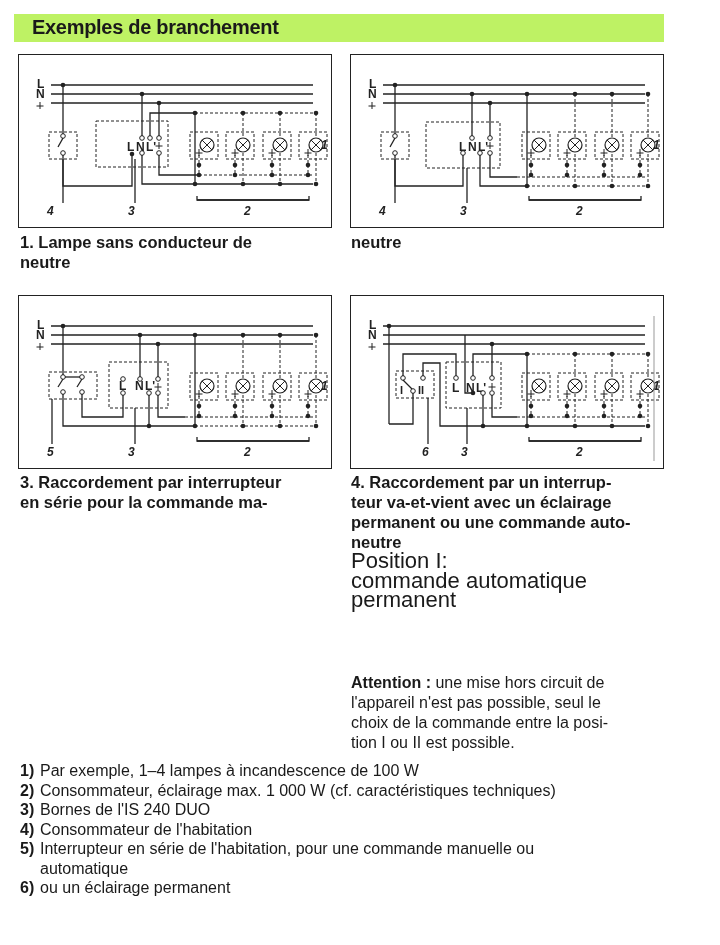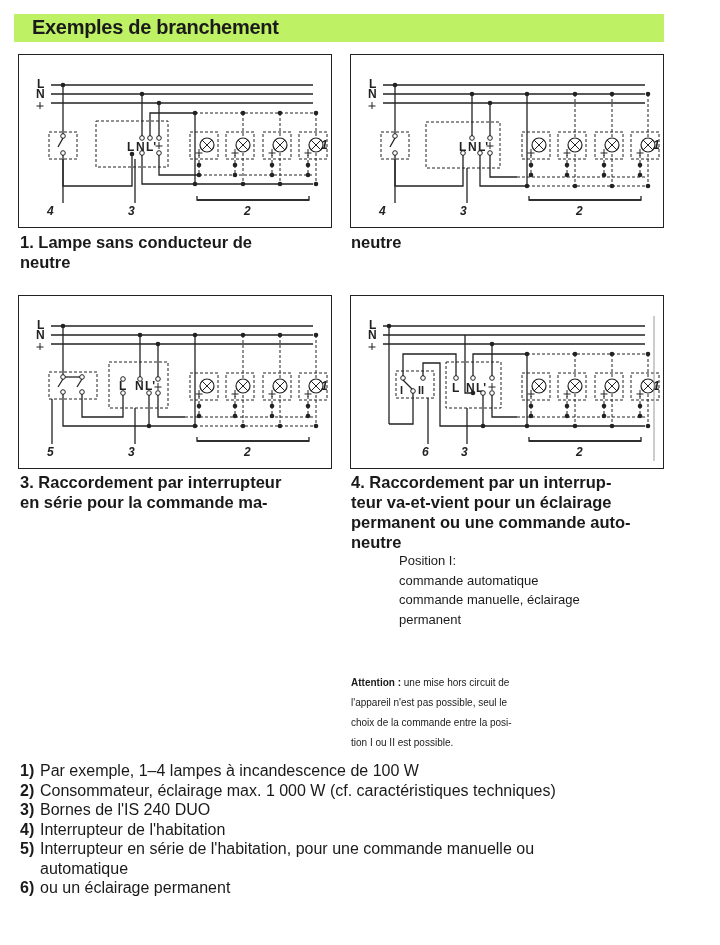--- a/index.html
+++ b/index.html
@@ -14,23 +14,23 @@
   #d1 { left: 18px; top: 54px; }
   #d2 { left: 350px; top: 54px; }
   #d3 { left: 18px; top: 295px; }
   #d4 { left: 350px; top: 295px; }
   .caption { position: absolute; font-size: 16.5px; font-weight: bold; line-height: 20px; width: 320px; }
   #cap1 { left: 20px; top: 232px; }
   #cap2 { left: 351px; top: 232px; }
   #cap3 { left: 20px; top: 472px; }
   #cap4 { left: 351px; top: 472px; }
   .caption-line { display: block; white-space: nowrap; }
-  .pos-block { position: absolute; left: 351px; top: 551px; font-size: 13px; line-height: 19.5px; margin-left: 48px; }
+  .pos-block { position: absolute; left: 351px; top: 551px; font-size: 22px; line-height: 19.5px; }
   .pos-line { display: block; white-space: nowrap; }
-  .attention { position: absolute; left: 351px; top: 673px; font-size: 10px; line-height: 20px; width: 320px; }
+  .attention { position: absolute; left: 351px; top: 673px; font-size: 16px; line-height: 20px; width: 320px; }
   .attention b { font-weight: bold; }
   .notes { position: absolute; left: 20px; top: 761px; font-size: 16px; line-height: 19.5px; width: 680px; }
   .note { display: flex; }
   .note-num { font-weight: bold; width: 20px; flex: none; }
   .note-text { display: block; }
   .note-line { display: block; white-space: nowrap; }
   .lbl { font-family: "Liberation Sans", sans-serif; font-weight: bold; fill: #222; }
   .lbl-it { font-family: "Liberation Sans", sans-serif; font-weight: bold; font-style: italic; fill: #222; }
 </style>
 </head>
@@ -437,29 +437,28 @@
 </div>
 <div class="caption" id="cap2">
   <span class="caption-line">neutre</span>
 </div>
 <div class="caption" id="cap3">
   <span class="caption-line">3. Raccordement par interrupteur</span>
   <span class="caption-line">en série pour la commande ma-</span>
 </div>
 <div class="caption" id="cap4">
   <span class="caption-line">4. Raccordement par un interrup-</span>
-  <span class="caption-line">teur va-et-vient pour un éclairage</span>
+  <span class="caption-line">teur va-et-vient avec un éclairage</span>
   <span class="caption-line">permanent ou une commande auto-</span>
   <span class="caption-line">neutre</span>
 </div>
 
 <div class="pos-block">
   <span class="pos-line">Position  I:</span>
   <span class="pos-line">commande automatique</span>
-  <span class="pos-line">commande manuelle, éclairage</span>
   <span class="pos-line">permanent</span>
 </div>
 
 <div class="attention">
   <span class="pos-line"><b>Attention :</b><span> une mise hors circuit de</span></span>
   <span class="pos-line">l'appareil n'est pas possible, seul le</span>
   <span class="pos-line">choix de la commande entre la posi-</span>
   <span class="pos-line">tion I ou II est possible.</span>
 </div>
 
@@ -478,21 +477,21 @@
   </div>
   <div class="note">
     <span class="note-num">3)</span>
     <span class="note-text">
         <span class="note-line">Bornes de l'IS 240 DUO</span>
       </span>
   </div>
   <div class="note">
     <span class="note-num">4)</span>
     <span class="note-text">
-        <span class="note-line">Interrupteur de l'habitation</span>
+        <span class="note-line">Consommateur de l'habitation</span>
       </span>
   </div>
   <div class="note">
     <span class="note-num">5)</span>
     <span class="note-text">
       <span class="note-line">Interrupteur en série de l'habitation, pour une commande manuelle ou</span>
       <span class="note-line">automatique</span>
     </span>
   </div>
   <div class="note">

